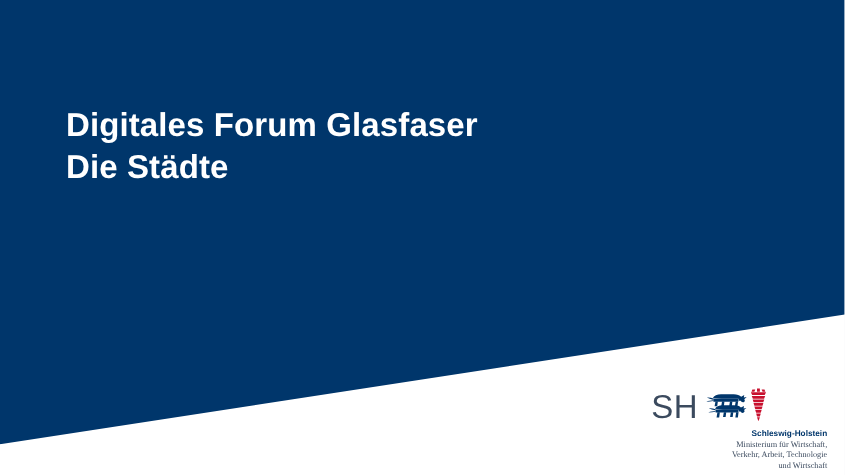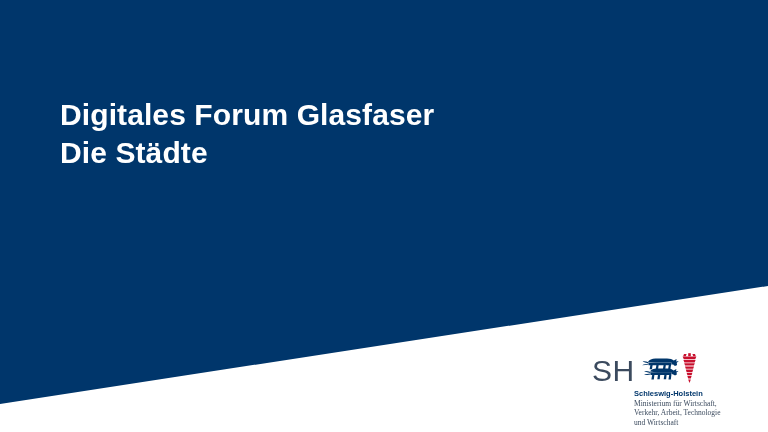--- a/index.html
+++ b/index.html
@@ -70,21 +70,22 @@
     line-height: 30px;
     letter-spacing: 0.5px;
   }
   #logo-crest {
     margin-left: 5px;
     display: flex;
     align-items: center;
   }
   #logo-text {
     margin-top: 3px;
-    margin-left: 42px;
+    margin-left: 18px;
+    text-align: right;
   }
   .logo-org {
     color: #00366b;
     font-family: "Liberation Sans", sans-serif;
     font-weight: bold;
     font-size: 7.5px;
     line-height: 9.5px;
     white-space: nowrap;
   }
   .logo-dept {

